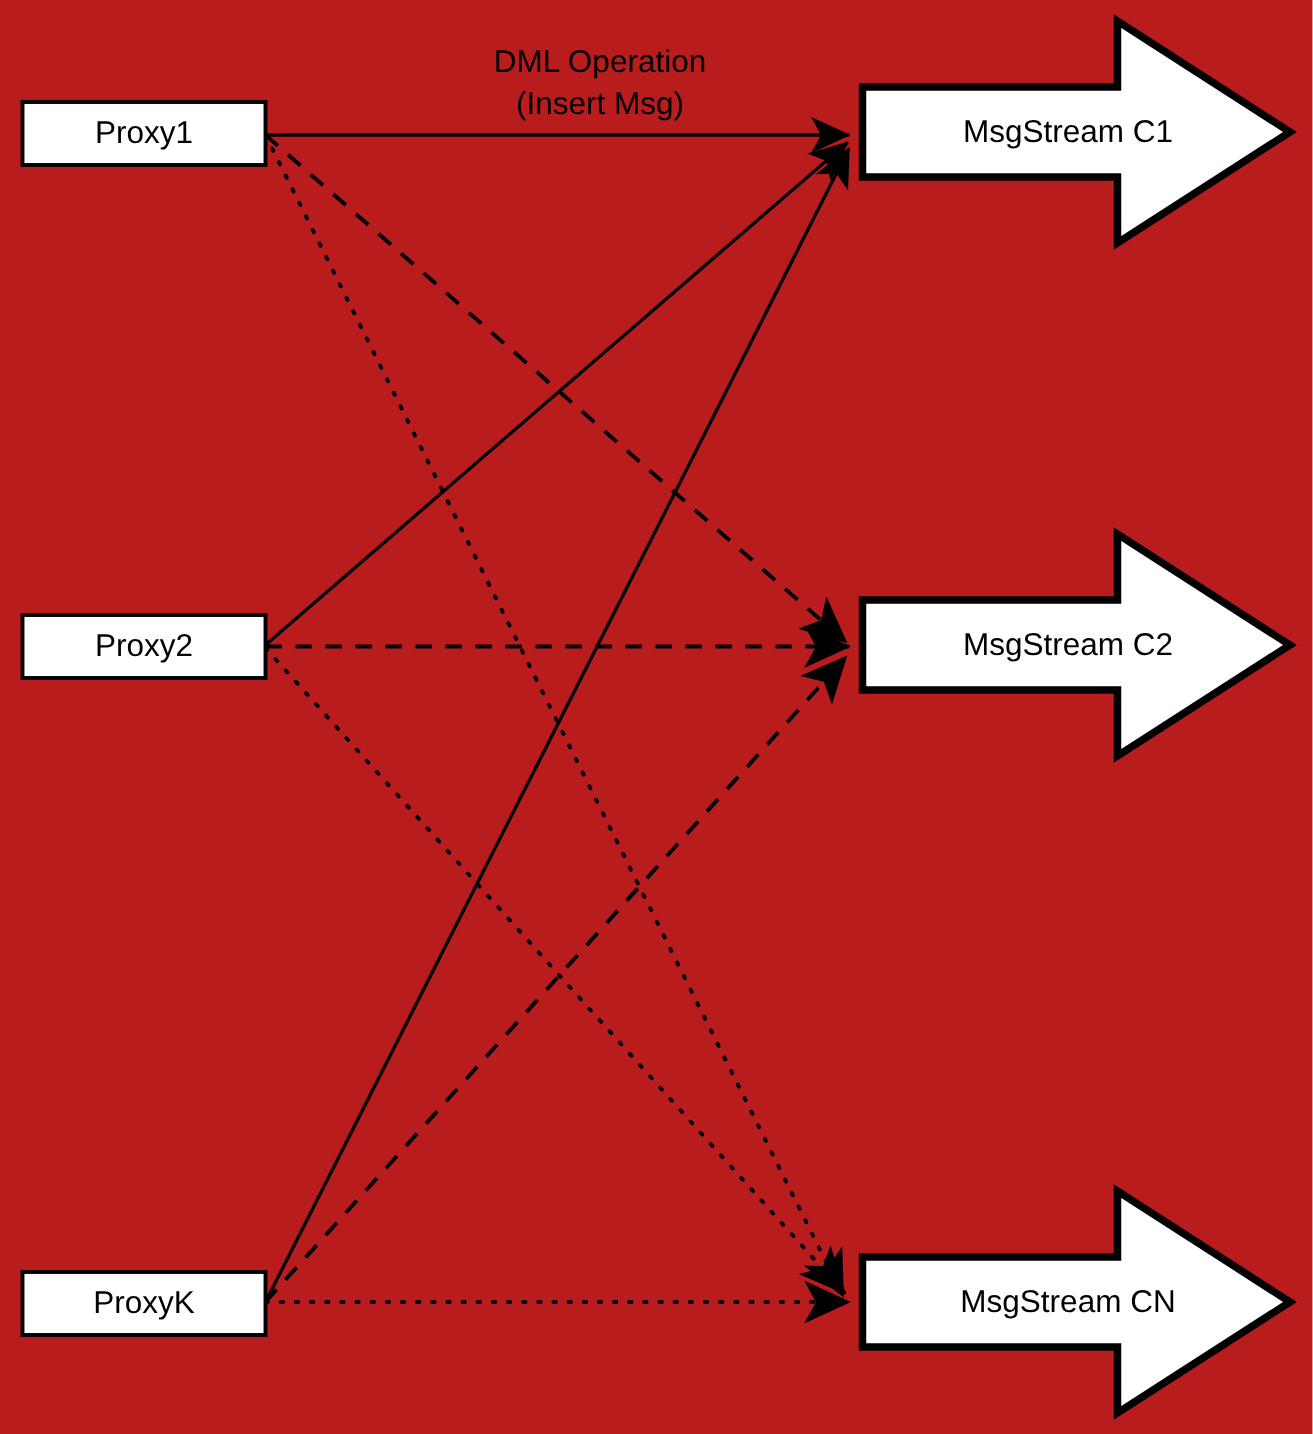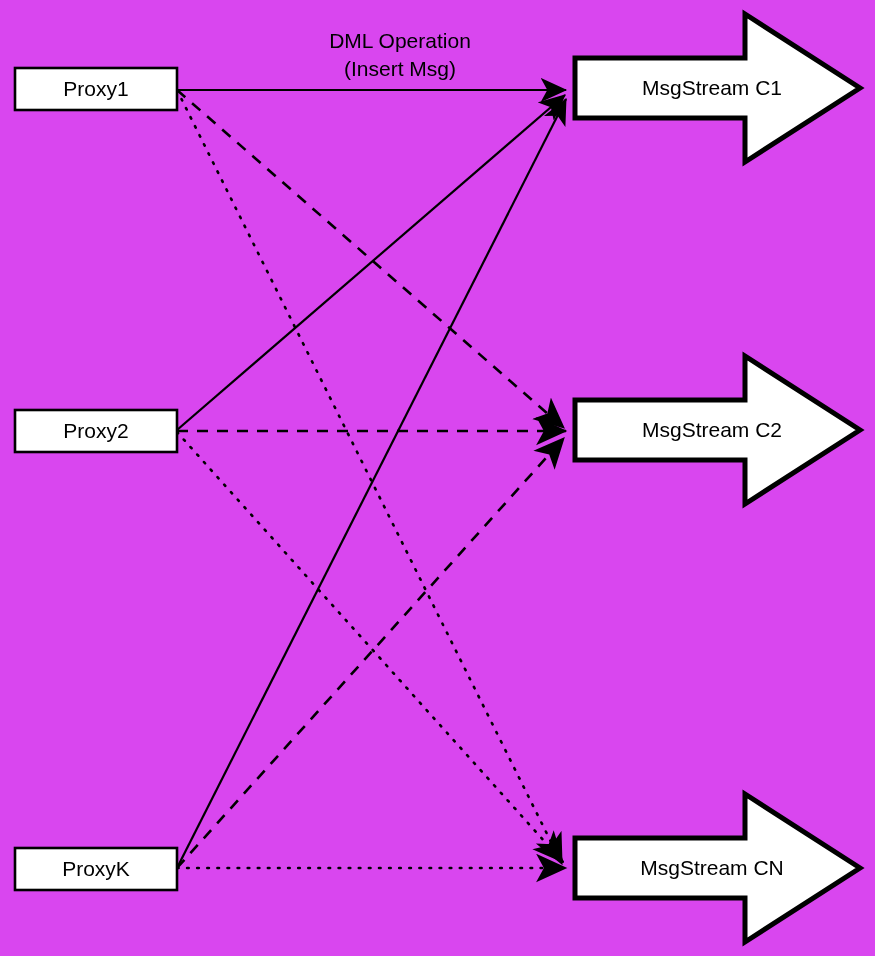--- a/index.html
+++ b/index.html
@@ -7,21 +7,21 @@
     padding: 0;
     background: #ffffff;
   }
   body {
     font-family: "Liberation Sans", sans-serif;
   }
   #diagram-root {
     position: relative;
     width: 875px;
     height: 956px;
-    background: #d946ef;
+    background: #b91c1c;
     overflow: hidden;
   }
   svg#diagram-svg {
     display: block;
     width: 875px;
     height: 956px;
   }
   .node-label {
     font-family: "Liberation Sans", sans-serif;
     font-size: 21px;

